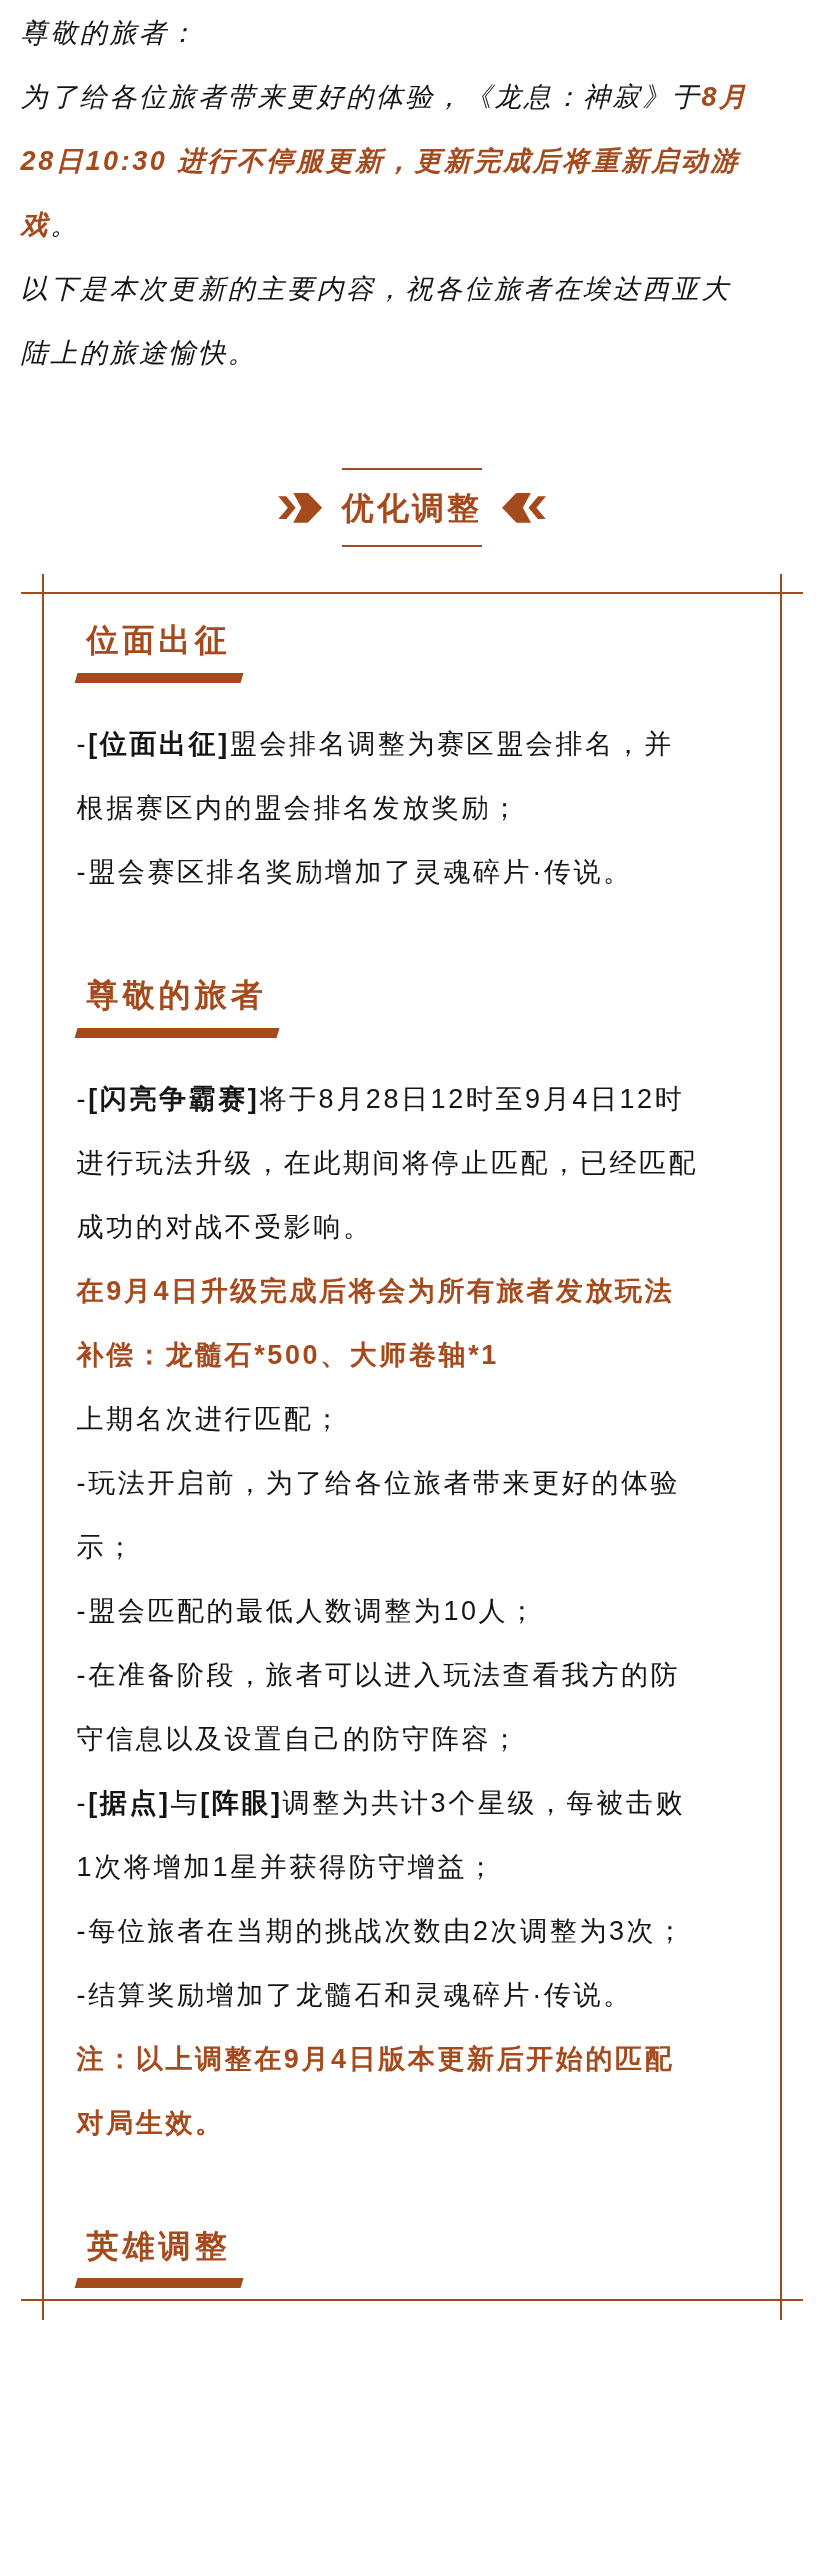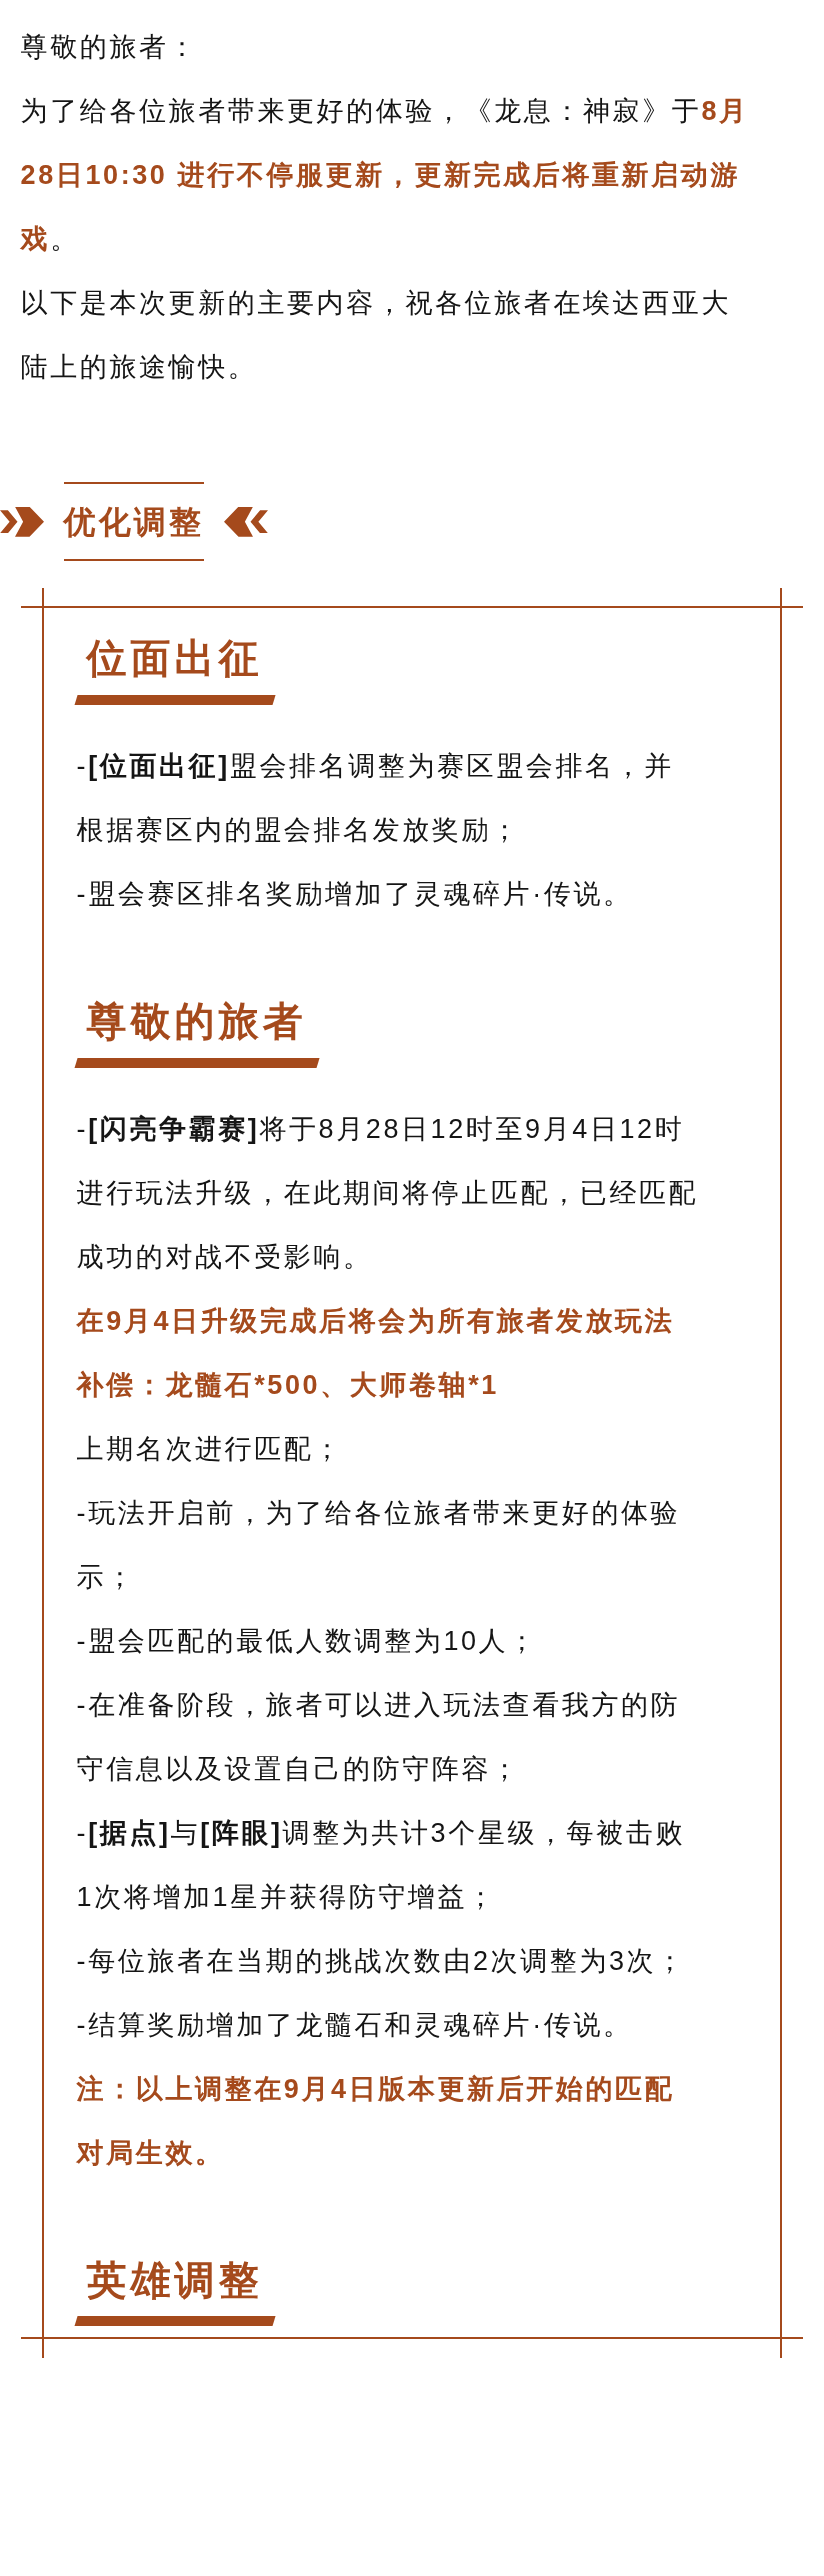--- a/index.html
+++ b/index.html
@@ -14,23 +14,23 @@
   }
   
   .bline{
     height:64px;line-height:64px;
     font-size:27px;letter-spacing:2.6px;white-space:nowrap;
   }
   .seg{color:var(--ink);}
   .seg-b{font-weight:bold;}
   .seg-o{font-weight:bold;color:var(--accent);}
   
-  #intro{margin:0 20.6px;padding-top:15px;}
+  #intro{margin:0 20.6px;padding-top:1px;font-style:italic;}
   
-  .sec-hdr{display:flex;justify-content:flex-start;align-items:center;gap:19.6px;}
+  .sec-hdr{display:flex;justify-content:center;align-items:center;gap:19.6px;}
   #hdr-1{margin-top:83px;}
   .sec-hdr .mid{display:flex;flex-direction:column;align-items:stretch;}
   .sec-hdr .bar{height:2.1px;background:var(--accent);}
   .sec-hdr .label{
     margin:21.6px 0;line-height:1;
     font-size:32px;font-weight:bold;letter-spacing:3.1px;color:var(--accent);
   }
   .chevrons{position:relative;width:44px;height:30px;flex:0 0 auto;}
   .chevrons .c1{
     position:absolute;left:0;top:3.6px;width:17.5px;height:23px;background:var(--accent);
@@ -50,21 +50,21 @@
   .xbox::before,.xbox::after{
     content:"";position:absolute;top:-20.6px;bottom:-20.6px;width:2.1px;background:var(--accent);
   }
   .xbox::before{left:21.6px;}
   .xbox::after{right:21.6px;}
   #box-1{margin-top:45px;padding:30px 52px 10.3px 56px;}
   
   .xbox .group:not(:first-child){margin-top:75px;}
   .bheading-wrap{width:fit-content;margin-left:9.8px;}
   .bheading{
-    line-height:1;font-size:40px;font-weight:bold;letter-spacing:4.1px;color:var(--accent);
+    line-height:1;font-size:32px;font-weight:bold;letter-spacing:4.1px;color:var(--accent);
   }
   .underline{
     height:10.3px;background:var(--accent);
     width:calc(100% + 21.6px);
     margin:16.5px 0 0 -10.3px;
     transform:skewX(-17deg);
   }
   .group .lines-after-heading{margin-top:29px;}
 </style>
 </head>

